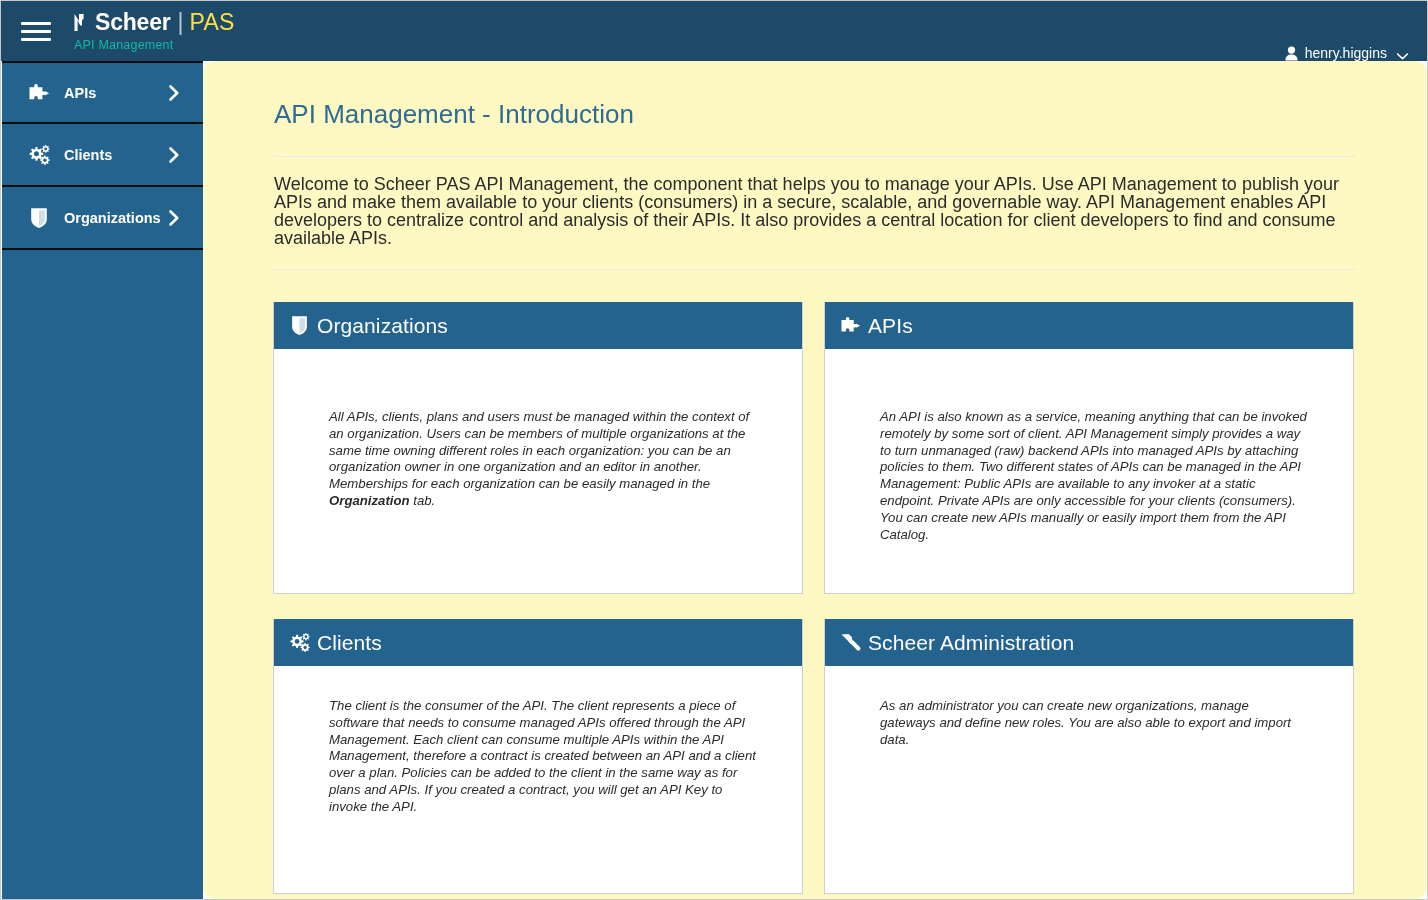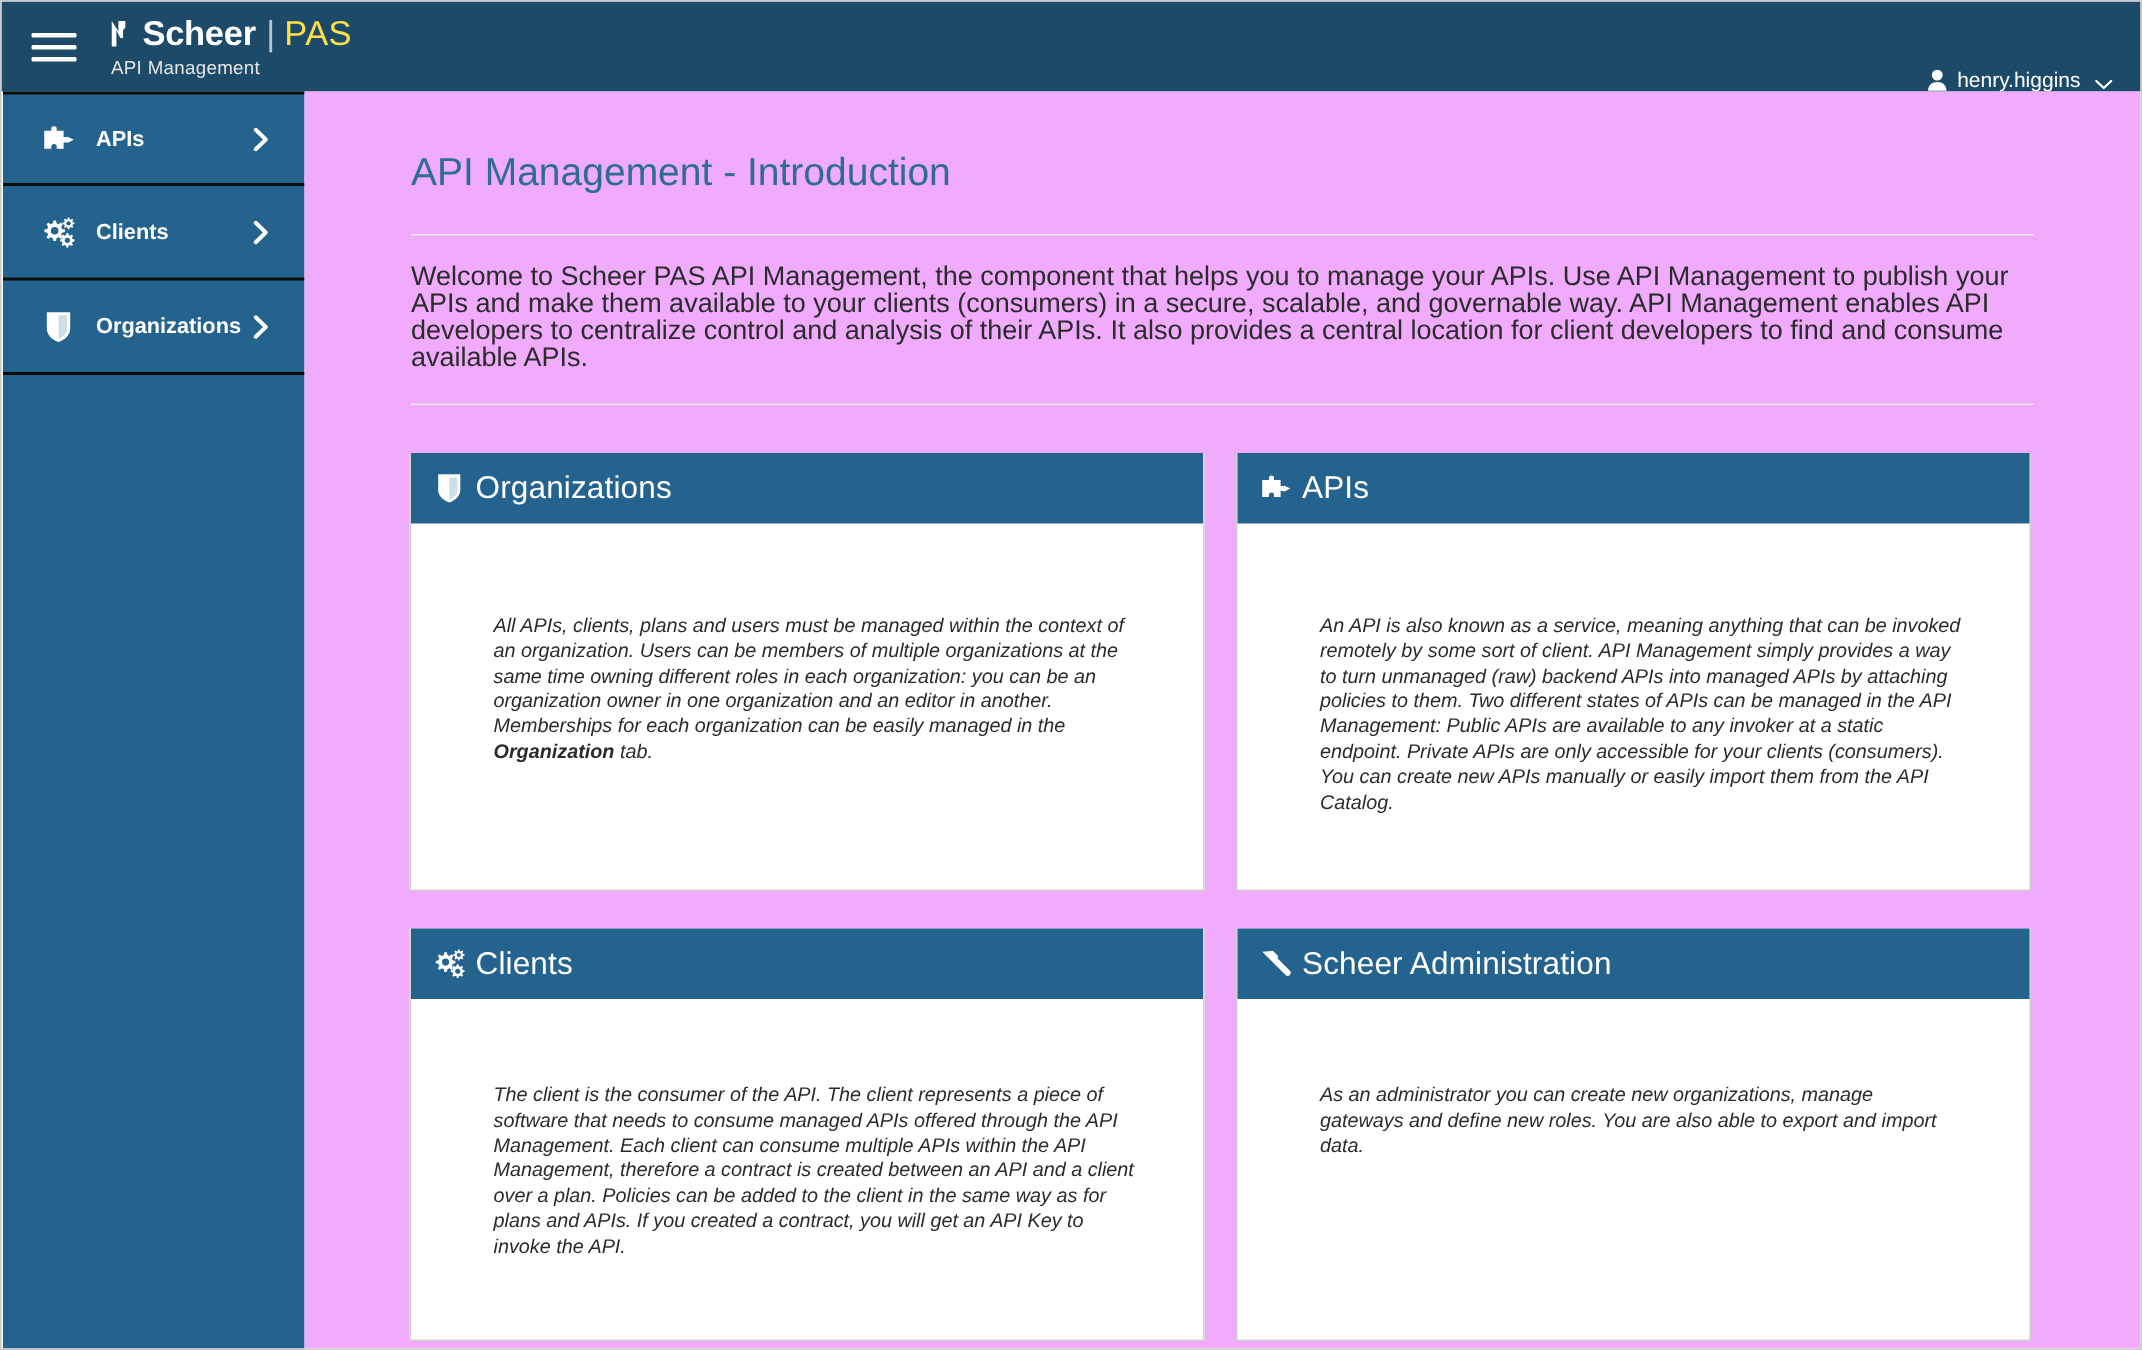--- a/index.html
+++ b/index.html
@@ -81,21 +81,21 @@
   }
   .brand-suite {
     font-size: 23px;
     color: #fde047;
     font-weight: 300;
     letter-spacing: 0.3px;
   }
   .brand-sub {
     margin-top: 5px;
     font-size: 12.5px;
-    color: #e5e5e5;
+    color: #14b8a6;
     letter-spacing: 0.2px;
   }
 
   .user-menu {
     position: absolute;
     right: 18px;
     top: 0;
     height: 60px;
     display: flex;
     align-items: flex-end;
@@ -143,22 +143,23 @@
     margin-right: 20px;
     display: block;
   }
 
   
   .main {
     position: absolute;
     top: 60px; left: 202px;
     width: 1224px;
     height: 838px;
-    background: #f0abfc;
+    background: #fef9c3;
     overflow: hidden;
+    border-radius: 12px;
   }
 
   .page-title {
     margin: 38px 0 0 71px;
     font-size: 26px;
     color: #2e6c96;
     font-weight: normal;
   }
 
   .rule {
@@ -222,21 +223,21 @@
   }
   .card-body {
     padding: 60px 45px 40px 55px;
     font-size: 13.2px;
     line-height: 16.8px;
     color: #2b2b2b;
     font-style: italic;
   }
   .card-a { height: 292px; }
   .card-b { height: 275px; }
-  .card-b .card-body { padding-top: 56px; }
+  .card-b .card-body { padding-top: 32px; }
 </style>
 </head>
 <body>
 
 <div id="app">
 
   <div class="topbar">
 
     <div class="hamburger">
       <span></span>

